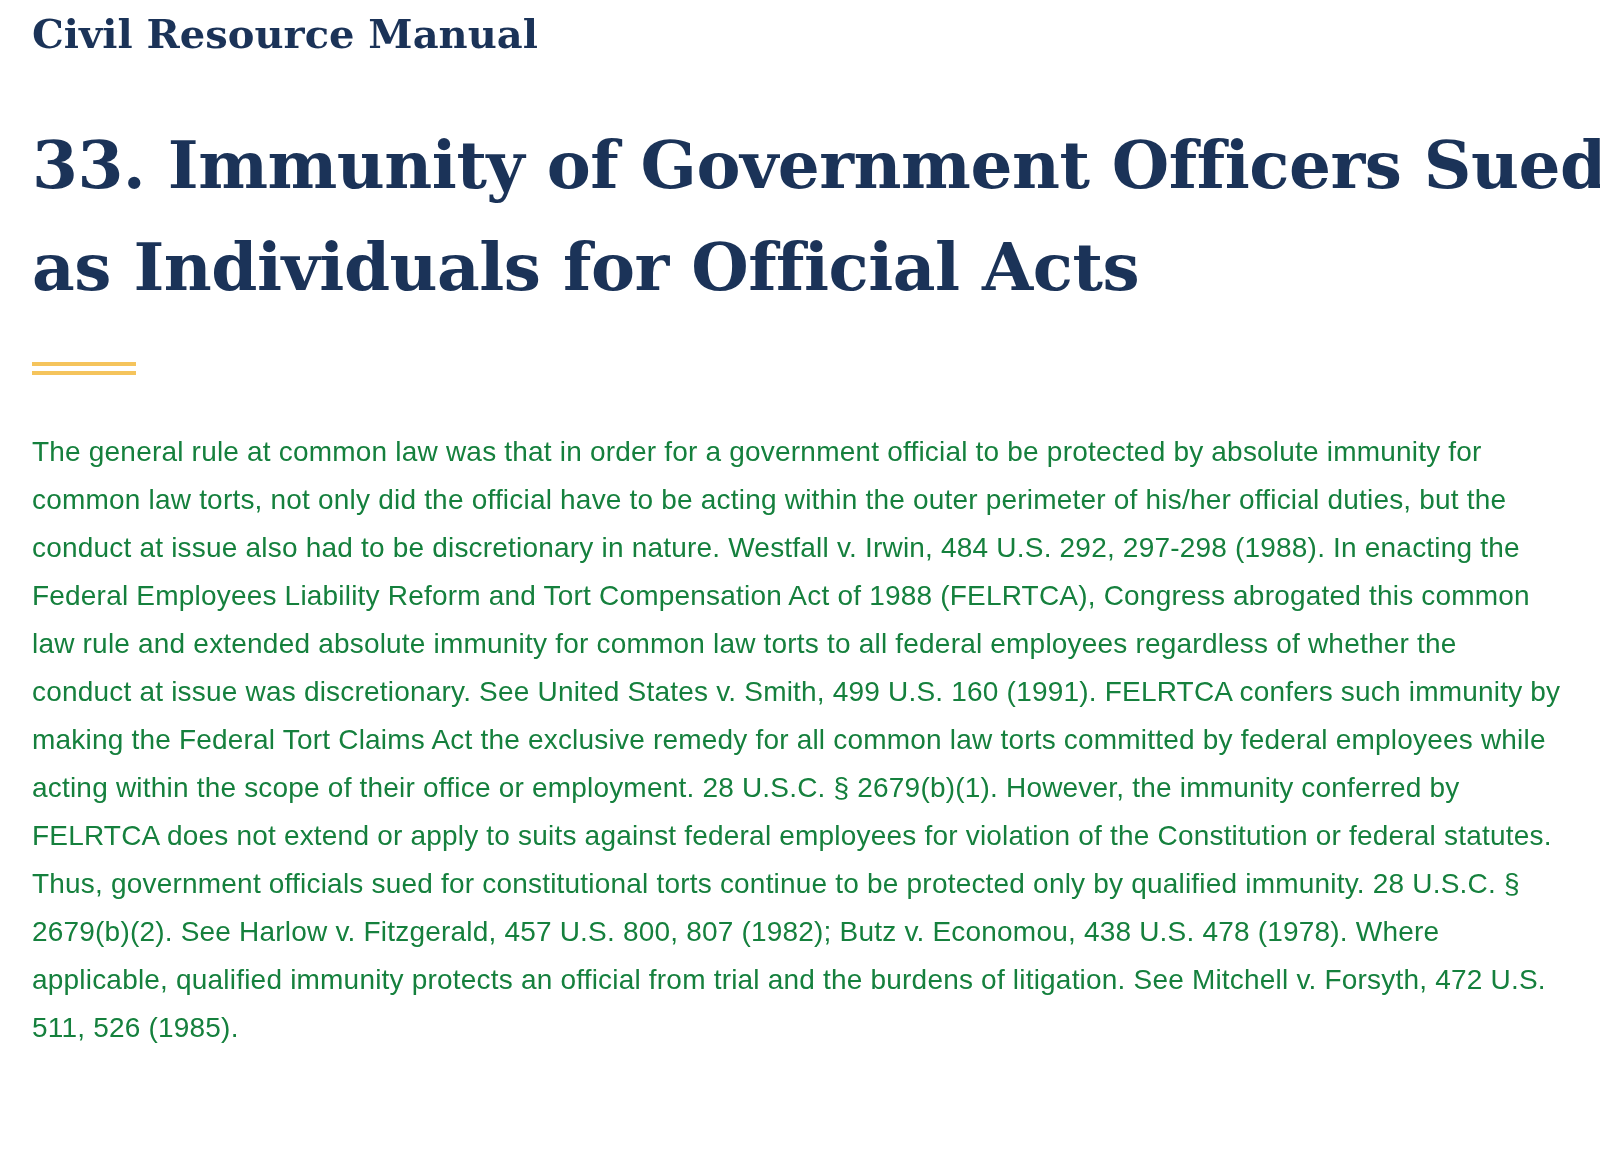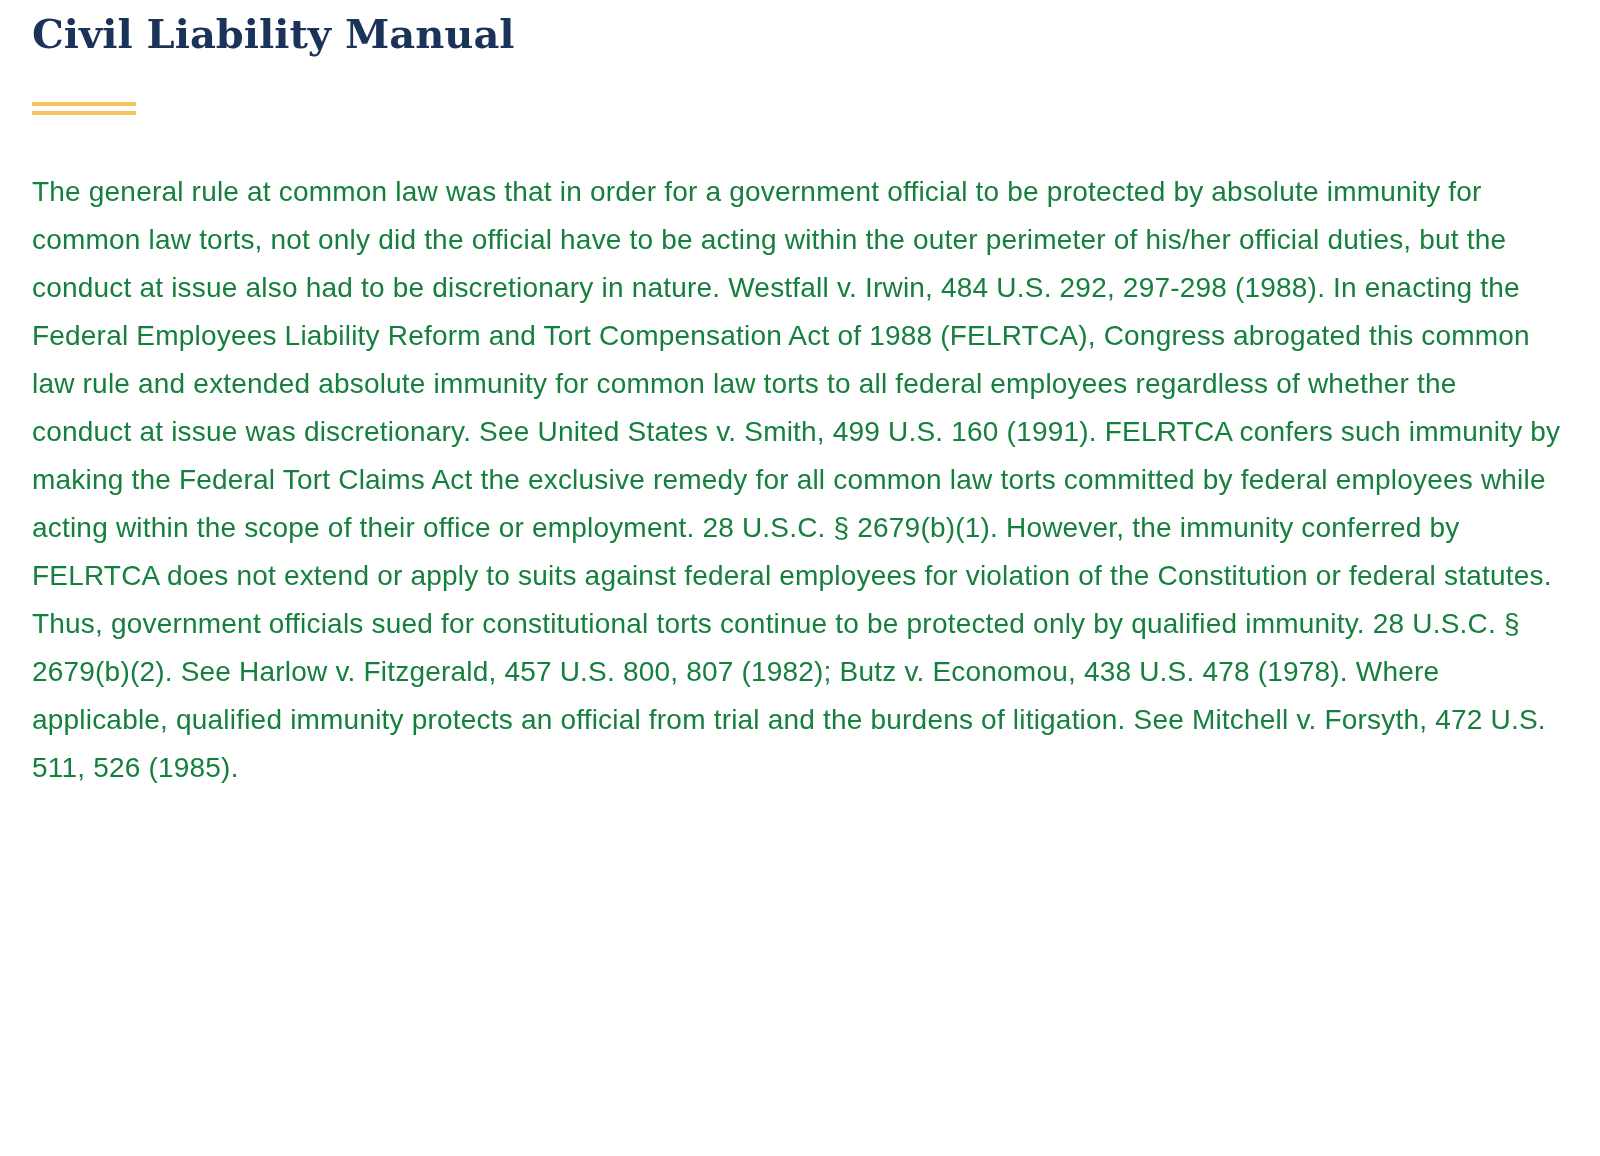--- a/index.html
+++ b/index.html
@@ -52,20 +52,24 @@
     line-height: 48px;
     letter-spacing: 0.2px;
     color: #15803d;
   }
 </style>
 </head>
 <body>
 
 <main class="content">
 
-  <h2 class="eyebrow">Civil Liability Manual</h2>
+  <h2 class="eyebrow">Civil Resource Manual</h2>
 
+  <h1 class="page-title">
+    <span class="title-line">33. Immunity of Government Officers Sued</span>
+    <span class="title-line">as Individuals for Official Acts</span>
+  </h1>
 
   <div class="gold-divider"></div>
 
   <p class="body-paragraph">The general rule at common law was that in order for a government official to be protected by absolute immunity for common law torts, not only did the official have to be acting within the outer perimeter of his/her official duties, but the conduct at issue also had to be discretionary in nature. Westfall v. Irwin, 484 U.S. 292, 297-298 (1988). In enacting the Federal Employees Liability Reform and Tort Compensation Act of 1988 (FELRTCA), Congress abrogated this common law rule and extended absolute immunity for common law torts to all federal employees regardless of whether the conduct at issue was discretionary. See United States v. Smith, 499 U.S. 160 (1991). FELRTCA confers such immunity by making the Federal Tort Claims Act the exclusive remedy for all common law torts committed by federal employees while acting within the scope of their office or employment. 28 U.S.C. § 2679(b)(1). However, the immunity conferred by FELRTCA does not extend or apply to suits against federal employees for violation of the Constitution or federal statutes. Thus, government officials sued for constitutional torts continue to be protected only by qualified immunity. 28 U.S.C. § 2679(b)(2). See Harlow v. Fitzgerald, 457 U.S. 800, 807 (1982); Butz v. Economou, 438 U.S. 478 (1978). Where applicable, qualified immunity protects an official from trial and the burdens of litigation. See Mitchell v. Forsyth, 472 U.S. 511, 526 (1985).</p>
 
 </main>
 
 </body></html>

